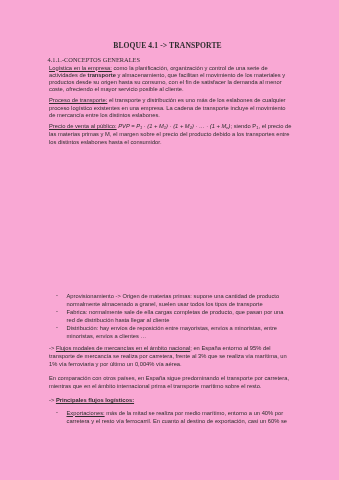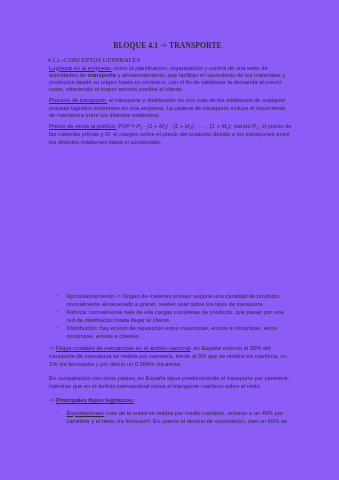--- a/index.html
+++ b/index.html
@@ -1,18 +1,18 @@
 <!DOCTYPE html>
 <html><head>
 <meta charset="utf-8">
 <title>Document</title>
 <style>
 html,body{margin:0;padding:0;background:#ffffff;}
 body{width:339px;height:480px;overflow:hidden;font-family:"Liberation Serif",serif;color:#2d2d2d;}
-.page{position:relative;width:339px;height:480px;background:#8b5cf6;overflow:hidden;}
+.page{position:relative;width:339px;height:480px;background:#f9a8d4;overflow:hidden;}
 .title{font-size:7.6px;font-weight:bold;text-align:center;margin:0;
  position:absolute;left:49px;top:41px;width:237px;letter-spacing:0.1px;}
 .sec{position:absolute;left:47.5px;top:56.4px;font-size:6.4px;white-space:nowrap;}
 .block{position:absolute;left:49px;font-family:"Liberation Sans",sans-serif;font-size:5.78px;
  line-height:7.3px;white-space:nowrap;}
 .block.l2{line-height:8.15px;}
 .block.bul{left:66.5px;line-height:8.05px;}
 .block.bul2{left:66.5px;line-height:8.2px;}
 .ln{display:block;}
 .u{text-decoration:underline;}

